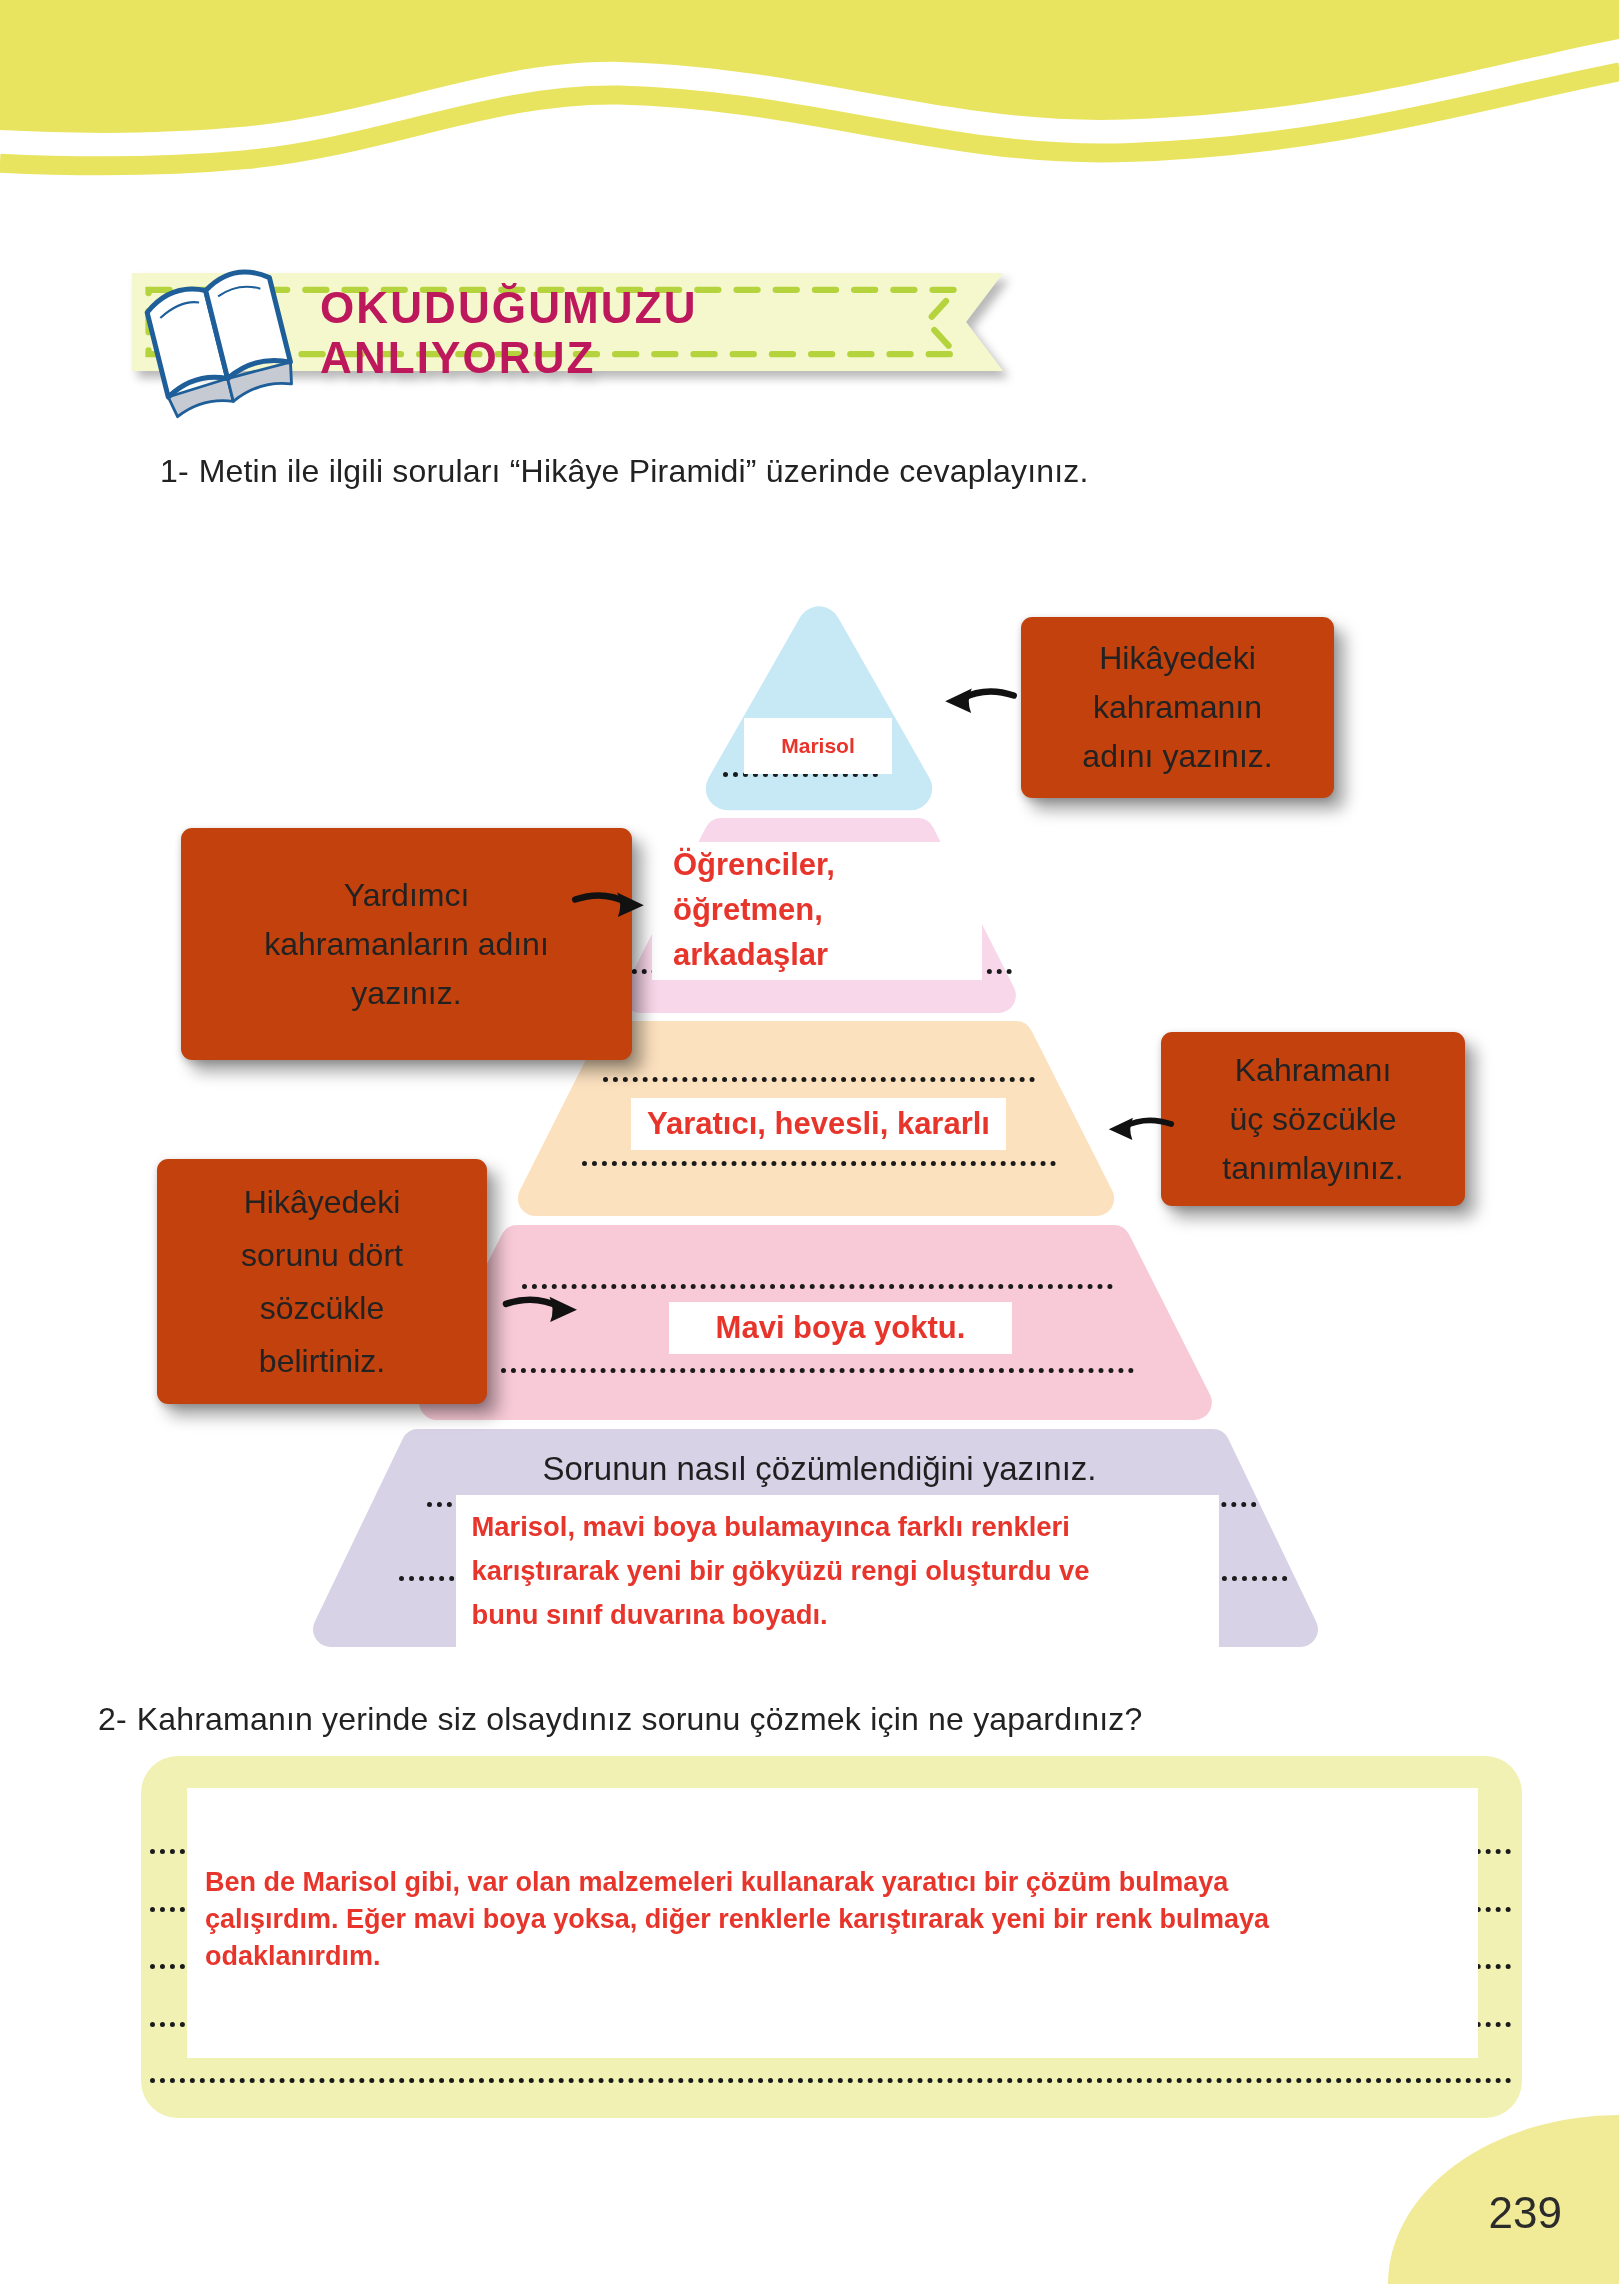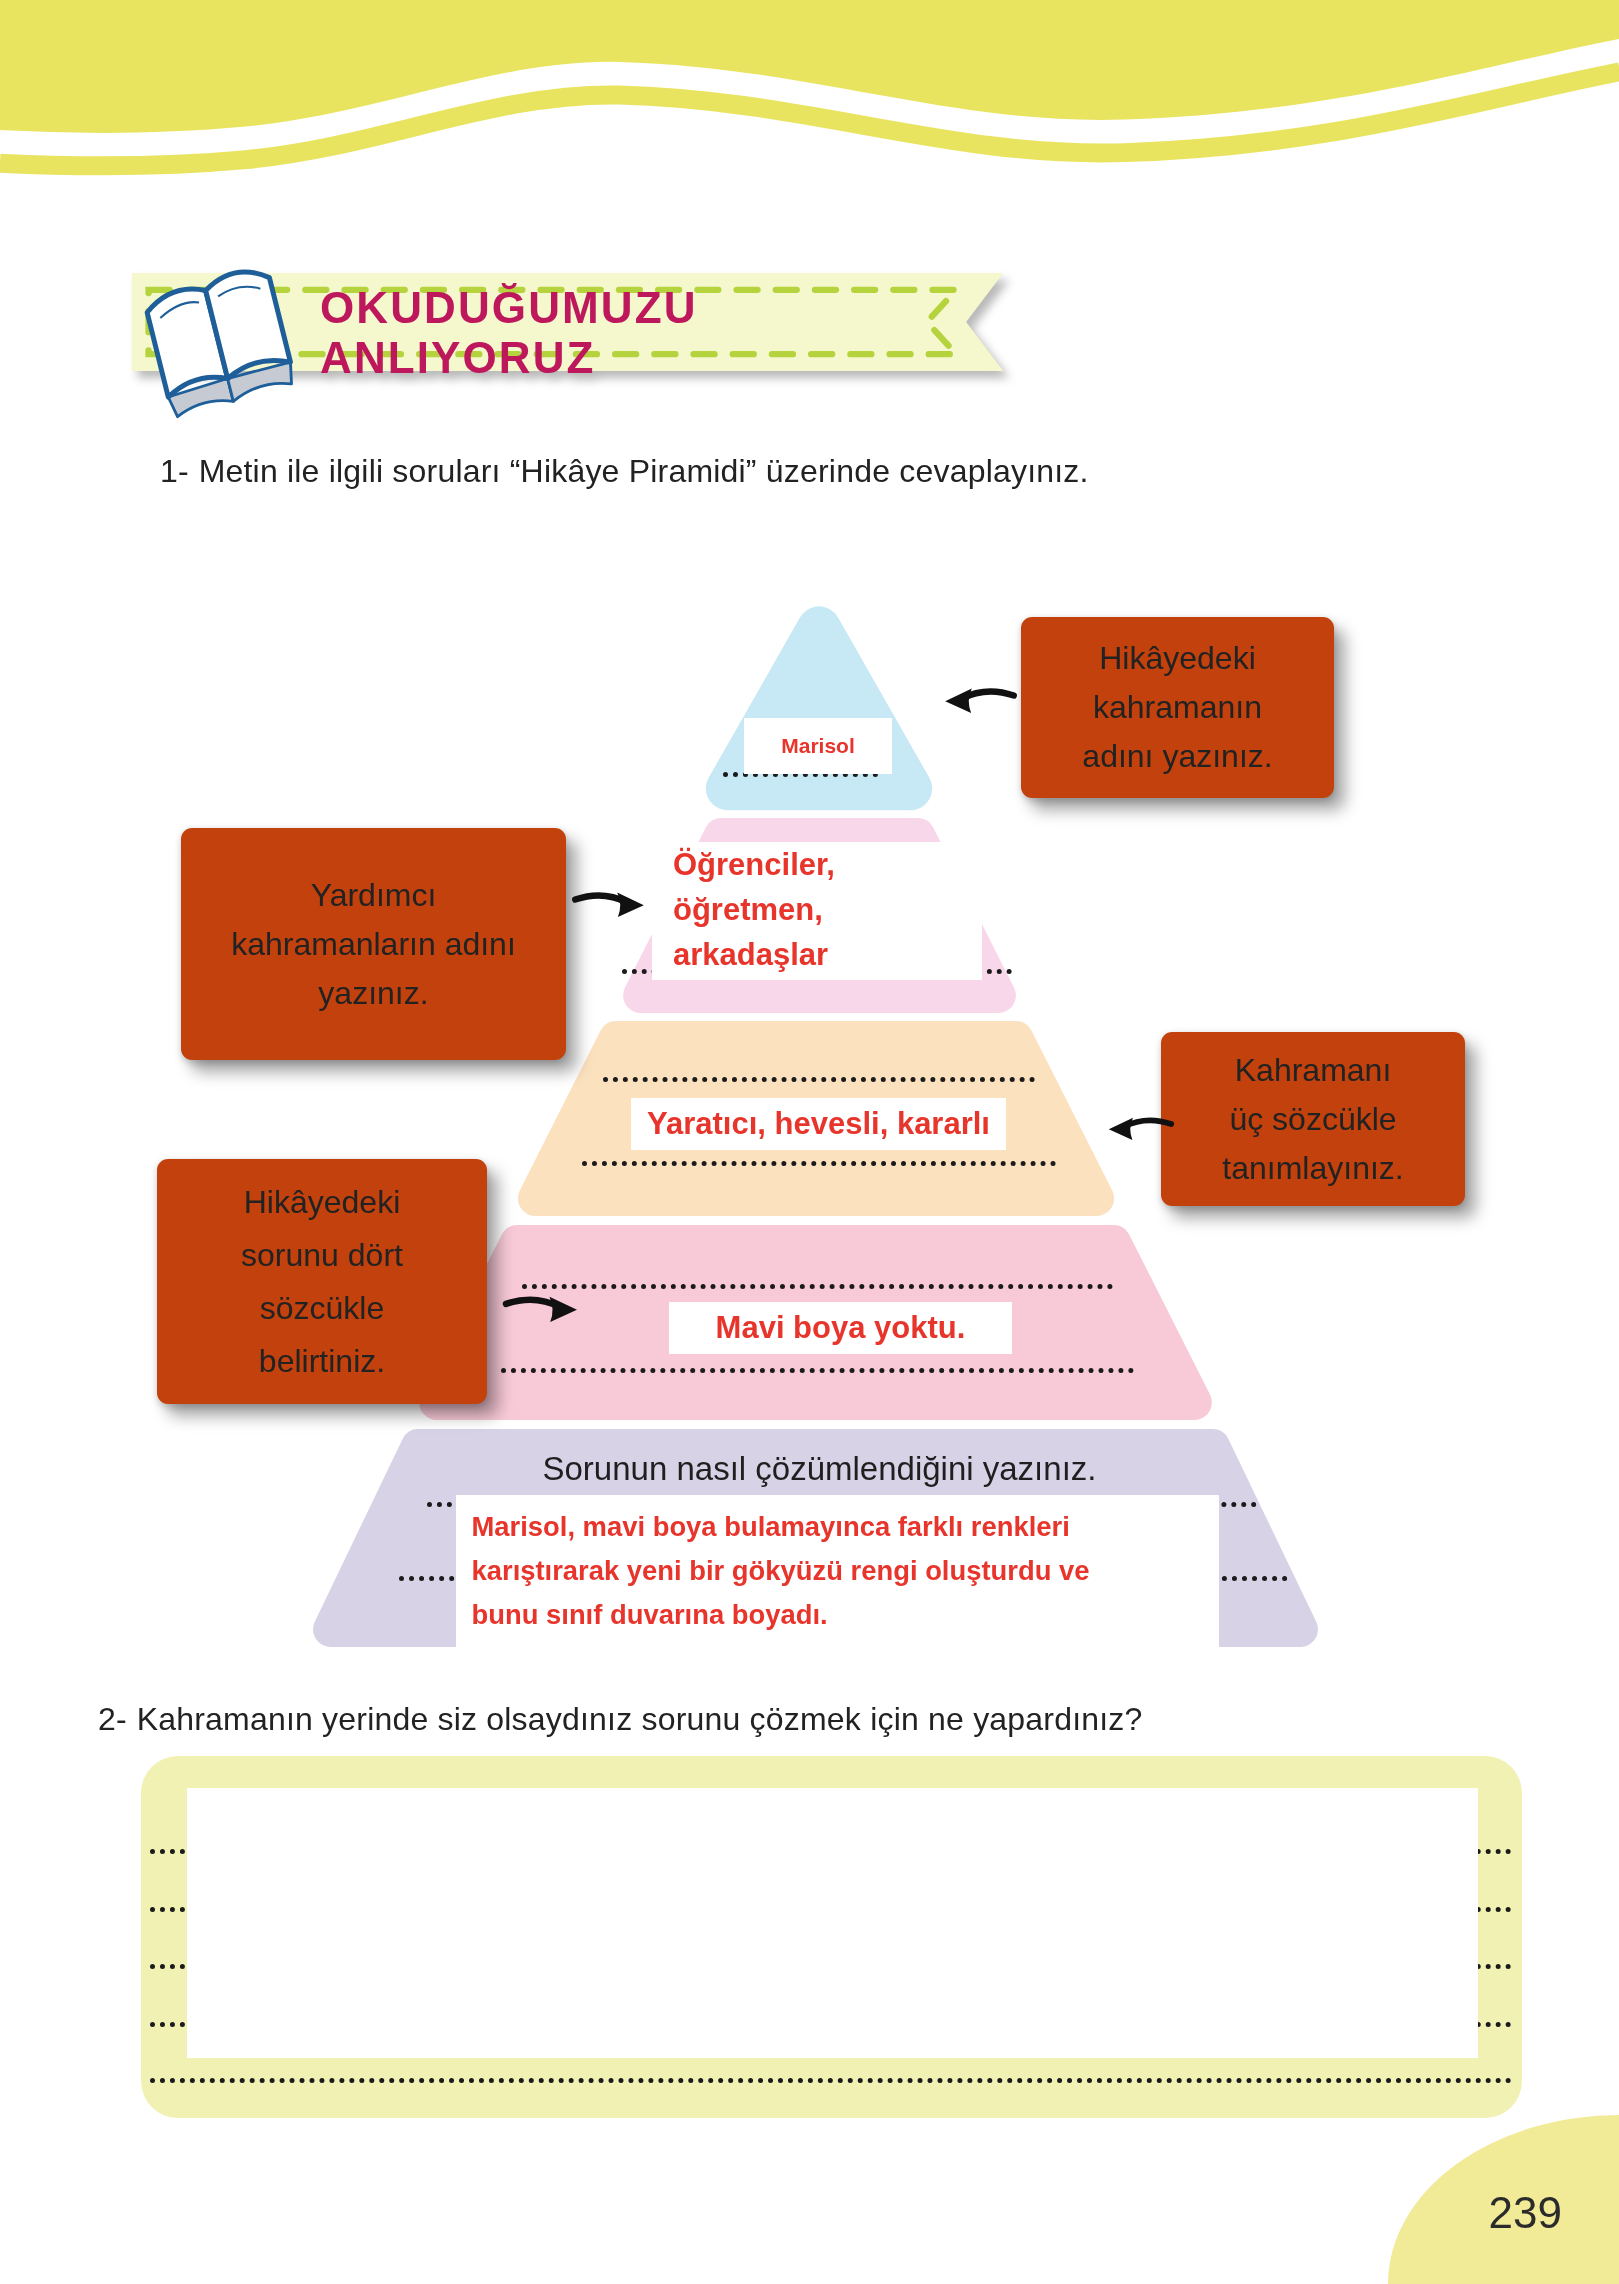--- a/index.html
+++ b/index.html
@@ -124,21 +124,21 @@
   </div>
 
   <div class="callout preline" style="left:1021px;top:617px;width:313px;height:181px;">Hikâyedeki
 kahramanın
 adını yazınız.</div>
   <svg class="arrow" style="left:941px;top:680px;" width="77" height="41" viewBox="0 0 110 58">
     <path d="M104,22 C78,13 52,15 30,26" fill="none" stroke="#111" stroke-width="9" stroke-linecap="round"></path>
     <path d="M6,30 L44,12 Q36,29 43,47 Z" fill="#111"></path>
   </svg>
 
-  <div class="callout preline" style="left:181px;top:828px;width:385px;height:232px;">Yardımcı
+  <div class="callout preline" style="left:181px;top:828px;width:451px;height:232px;">Yardımcı
 kahramanların adını
 yazınız.</div>
   <svg class="arrow" style="left:571px;top:884px;" width="77" height="41" viewBox="0 0 110 58">
     <path d="M6,22 C32,13 58,15 80,26" fill="none" stroke="#111" stroke-width="9" stroke-linecap="round"></path>
     <path d="M104,30 L66,12 Q74,29 67,47 Z" fill="#111"></path>
   </svg>
 
   <div class="callout preline" style="left:1161px;top:1032px;width:304px;height:174px;">Kahramanı
 üç sözcükle
 tanımlayınız.</div>
@@ -160,18 +160,21 @@
     <span class="qnum">2-</span><span>Kahramanın yerinde siz olsaydınız sorunu çözmek için ne yapardınız?</span>
   </div>
 
   <div class="q2box"></div>
   <div class="dots" style="left:150px;top:1849px;width:1362px;z-index:2;"></div>
   <div class="dots" style="left:150px;top:1907px;width:1362px;z-index:2;"></div>
   <div class="dots" style="left:150px;top:1964px;width:1362px;z-index:2;"></div>
   <div class="dots" style="left:150px;top:2022px;width:1362px;z-index:2;"></div>
   <div class="dots" style="left:150px;top:2078px;width:1362px;z-index:2;"></div>
   <div class="q2white"></div>
+  <div class="q2answer red preline">Ben de Marisol gibi, var olan malzemeleri kullanarak yaratıcı bir çözüm bulmaya
+çalışırdım. Eğer mavi boya yoksa, diğer renklerle karıştırarak yeni bir renk bulmaya
+odaklanırdım.</div>
 
   <div class="blob"></div>
   <div class="pagenum">239</div>
 
 </div>
 
 
 </body></html>

